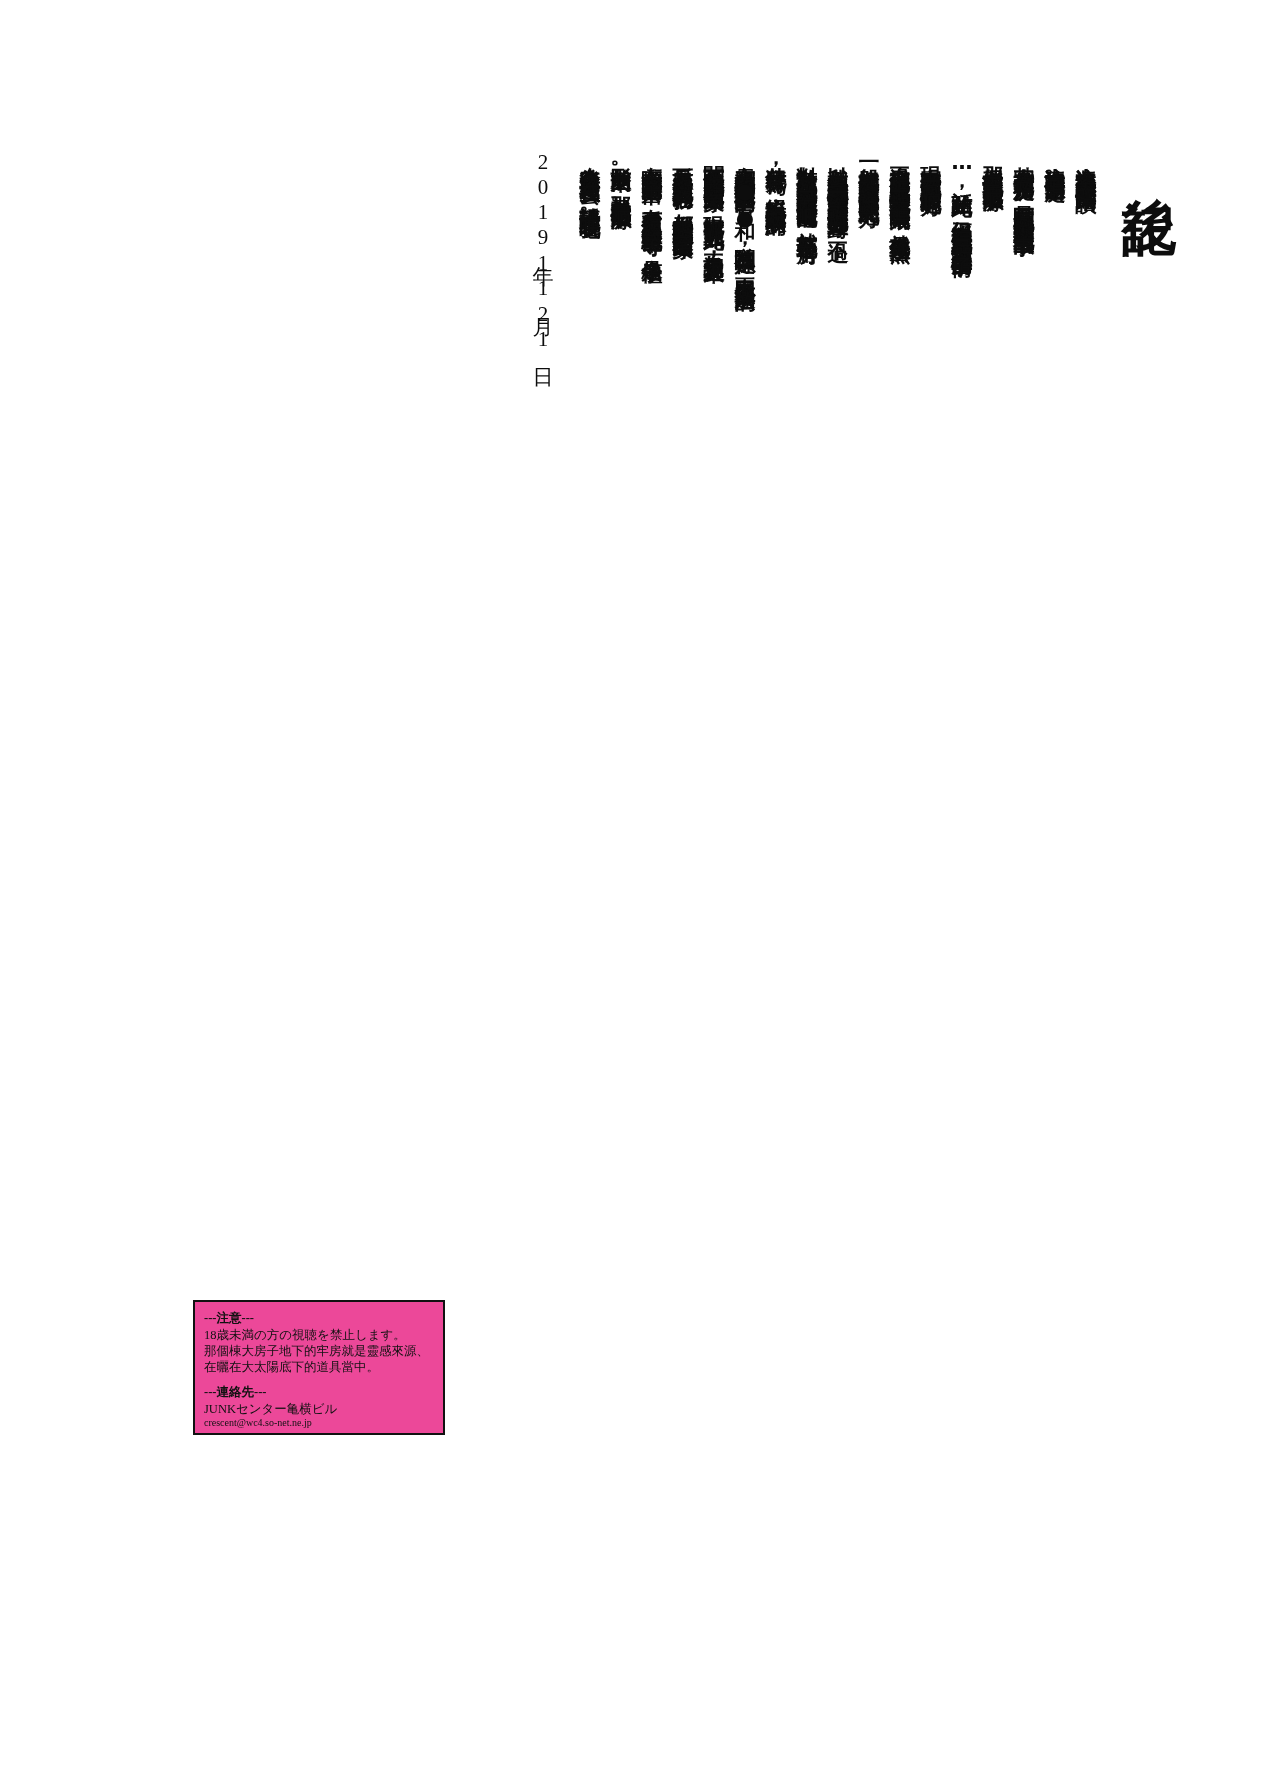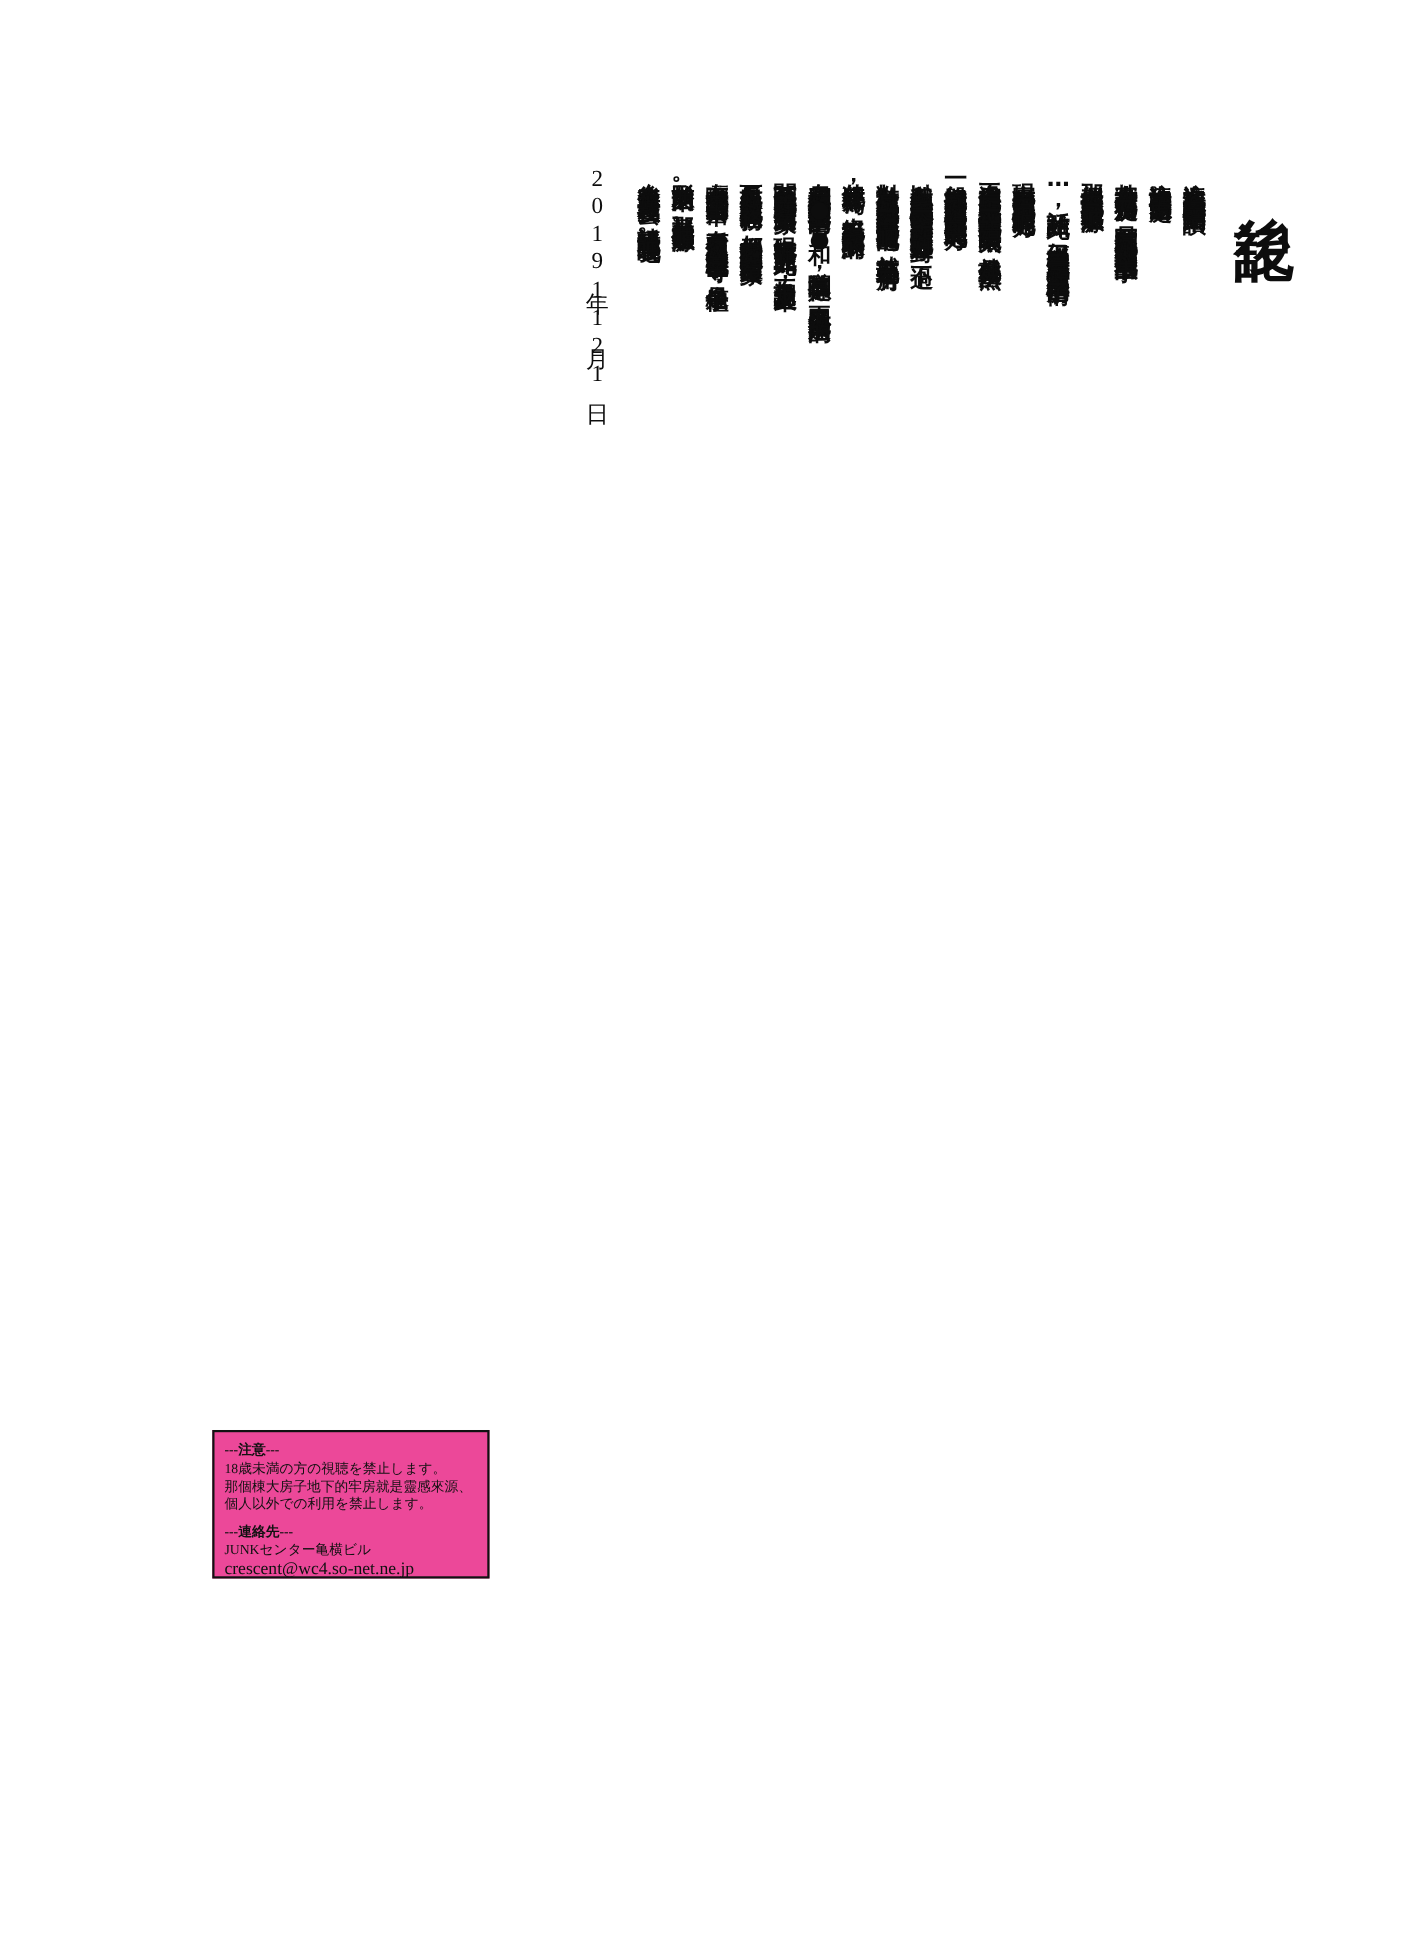--- a/index.html
+++ b/index.html
@@ -88,21 +88,21 @@
     margin-left: 48px;
   }
   .notice-box .nb-head {
     font-weight: 700;
     margin-bottom: 1px;
   }
   .notice-box .nb-line { white-space: nowrap; }
   .notice-box .nb-spacer { height: 9px; }
   .notice-box .nb-mail {
     font-family: "Liberation Serif", serif;
-    font-size: 16px;
+    font-size: 10px;
   }
 </style>
 </head>
 <body>
 
 <div class="page">
 
   <div class="vtext-area">
 
     <div class="vline title">後記</div>
@@ -126,20 +126,20 @@
     <div class="vline small-gap">今後將會更加努力精進技藝，請靜靜地守護著我吧。</div>
 
     <div class="vline date">2019年11月21日</div>
 
   </div>
 
   <div class="notice-box">
     <div class="nb-head nb-line">---注意---</div>
     <div class="nb-line">18歳未満の方の視聴を禁止します。</div>
     <div class="nb-line">那個棟大房子地下的牢房就是靈感來源、</div>
-    <div class="nb-line">個人以外での利用を禁止します。</div>
+    <div class="nb-line">在曬在大太陽底下的道具當中。</div>
     <div class="nb-spacer"></div>
     <div class="nb-head nb-line">---連絡先---</div>
     <div class="nb-line">JUNKセンター亀横ビル</div>
     <div class="nb-line nb-mail">crescent@wc4.so-net.ne.jp</div>
   </div>
 
 </div>
 
 </body></html>

